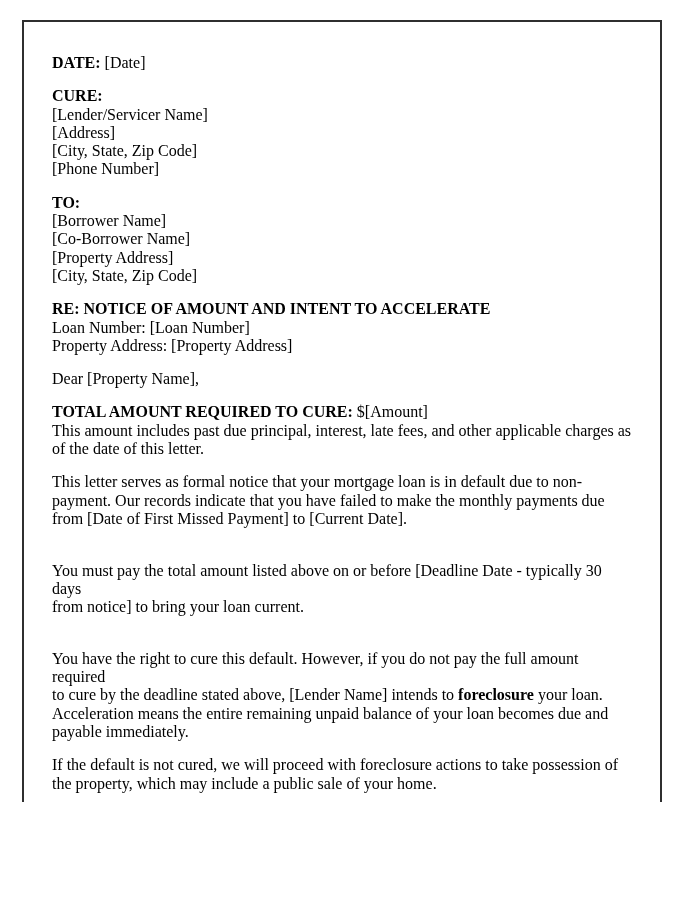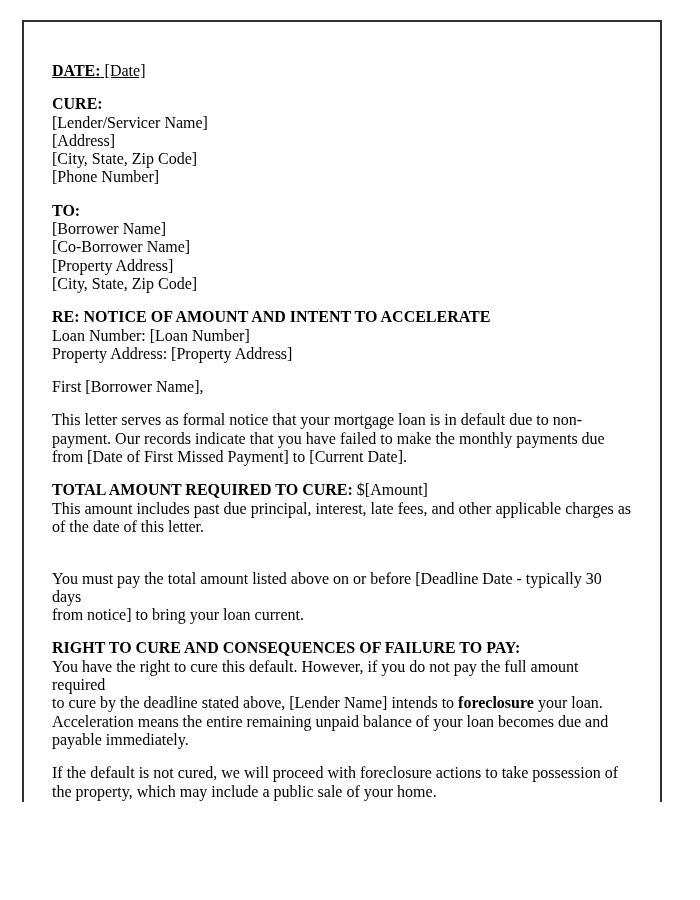--- a/index.html
+++ b/index.html
@@ -27,22 +27,21 @@
     padding: 24px 26px 0 28px;
     overflow: hidden;
     background: #ffffff;
   }
   .letter-page p {
     margin: 15px 0;
     font-size: 16px;
     line-height: 18.3px;
   }
   .letter-page p:first-child {
-    margin-top: 16px;
-    text-decoration: underline;
+    margin-top: 8px;
   }
   .letter-page span {
     white-space: pre-line;
   }
   .b {
     font-weight: bold;
   }
 </style>
 </head>
 <body>
@@ -55,31 +54,31 @@
 [City, State, Zip Code]
 [Phone Number]</span></p>
   <p><span class="b">TO:</span><span>
 [Borrower Name]
 [Co-Borrower Name]
 [Property Address]
 [City, State, Zip Code]</span></p>
   <p><span class="b">RE: NOTICE OF AMOUNT AND INTENT TO ACCELERATE</span><span>
 Loan Number: [Loan Number]
 Property Address: [Property Address]</span></p>
-  <p><span>First [Borrower Name],</span></p>
+  <p><span>Dear [Property Name],</span></p>
+  <p><span class="b">TOTAL AMOUNT REQUIRED TO CURE:</span><span> $[Amount]
+This amount includes past due principal, interest, late fees, and other applicable charges as
+of the date of this letter.</span></p>
   <p><span>This letter serves as formal notice that your mortgage loan is in default due to non-
 payment. Our records indicate that you have failed to make the monthly payments due
 from [Date of First Missed Payment] to [Current Date].</span></p>
-  <p><span class="b">TOTAL AMOUNT REQUIRED TO CURE:</span><span> $[Amount]
-This amount includes past due principal, interest, late fees, and other applicable charges as
-of the date of this letter.</span></p>
   <p><span>
 You must pay the total amount listed above on or before [Deadline Date - typically 30 days
 from notice] to bring your loan current.</span></p>
-  <p><span class="b">RIGHT TO CURE AND CONSEQUENCES OF FAILURE TO PAY:</span><span>
+  <p><span>
 You have the right to cure this default. However, if you do not pay the full amount required
 to cure by the deadline stated above, [Lender Name] intends to </span><span class="b">foreclosure</span><span> your loan.
 Acceleration means the entire remaining unpaid balance of your loan becomes due and
 payable immediately.</span></p>
   <p><span>If the default is not cured, we will proceed with foreclosure actions to take possession of
 the property, which may include a public sale of your home.</span></p>
   <p><span class="b">YOUR RIGHT TO REINSTATE:</span></p>
 </div>
 
 </body></html>

